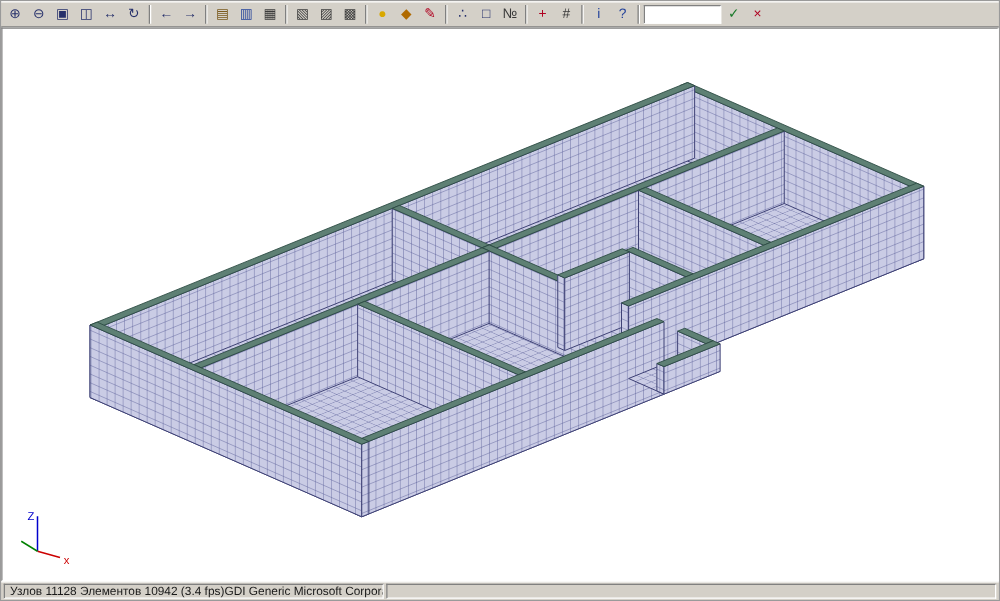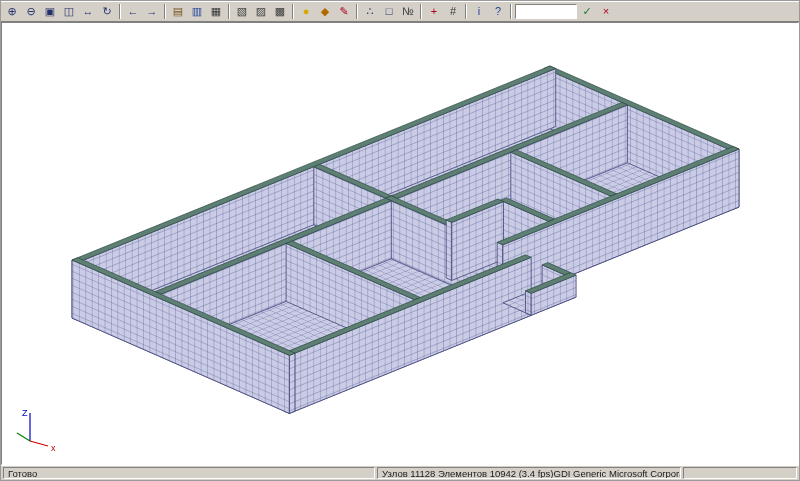--- a/index.html
+++ b/index.html
@@ -225,17 +225,16 @@
         <g>
           <line x1="28" y1="418" x2="28" y2="390" stroke="#0000cc" stroke-width="1.2"></line>
           <text x="20" y="393" font-size="9" fill="#0000cc">Z</text>
           <line x1="28" y1="418" x2="46" y2="423" stroke="#cc0000" stroke-width="1.2"></line>
           <text x="49" y="428" font-size="9" fill="#cc0000">x</text>
           <line x1="28" y1="418" x2="15" y2="410" stroke="#008000" stroke-width="1.2"></line>
         </g>
       </svg>
     </div>
   <div class="statusbar" id="statusbar">
-      <div class="scell" style="width: 372px;">Готово</div>
       <div class="scell" style="width: 304px;">Узлов 11128   Элементов 10942   (3.4 fps)GDI Generic Microsoft Corporation 1.1.0</div>
       <div class="scell" style="flex: 1 1 auto;"></div>
     </div>
 </div>
 
 </body></html>

